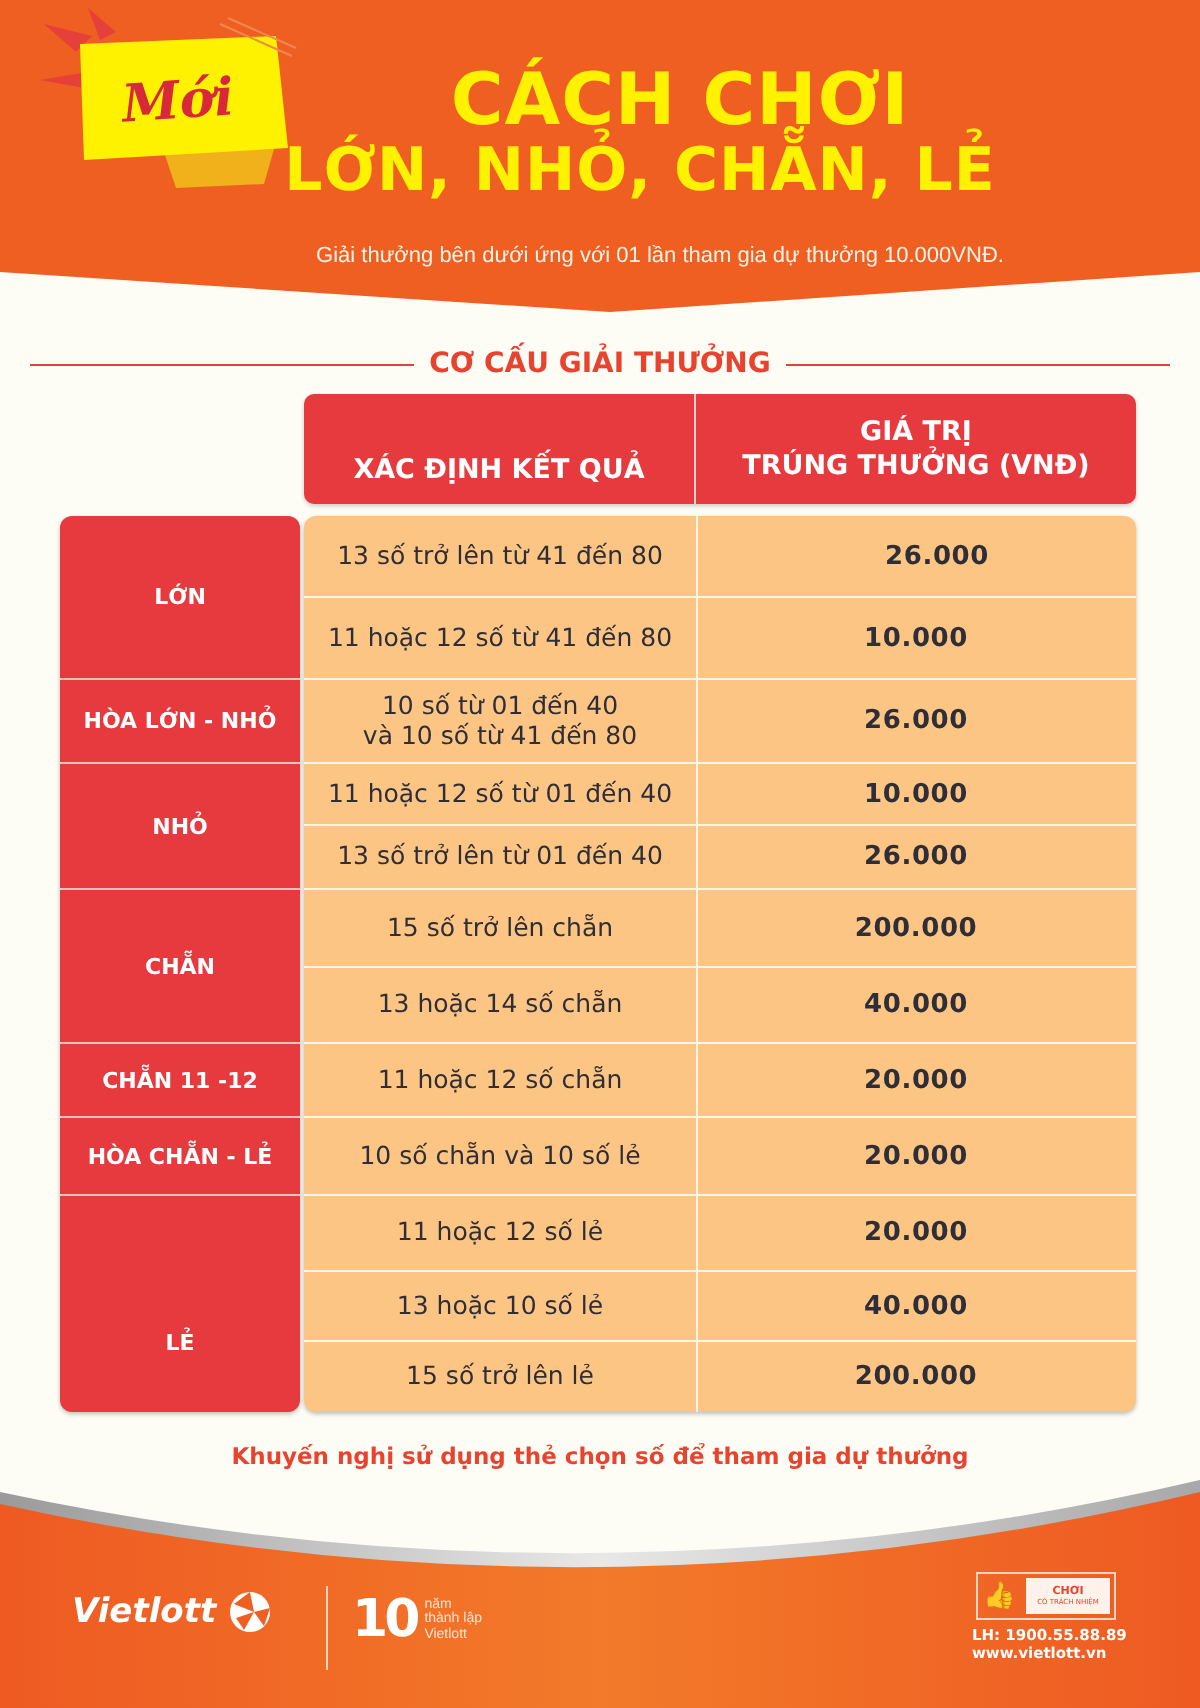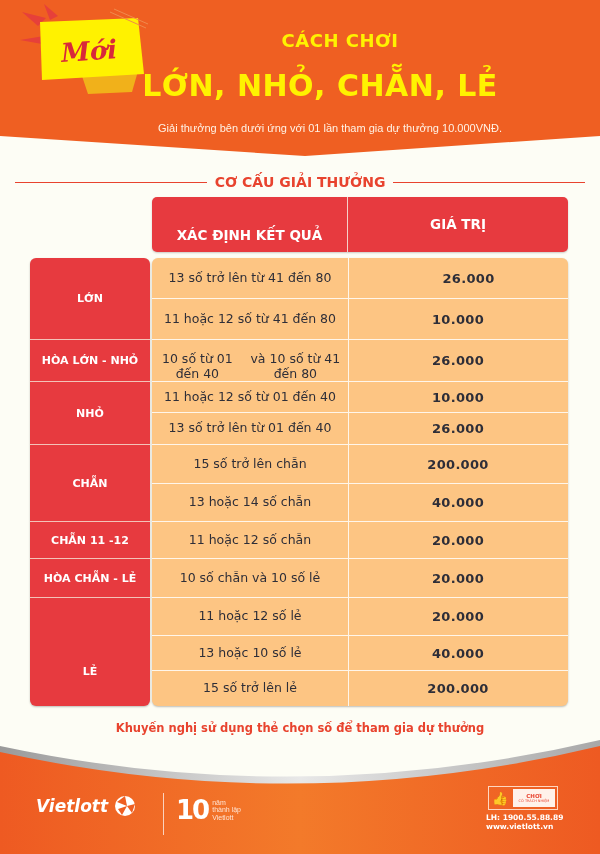--- a/index.html
+++ b/index.html
@@ -20,21 +20,21 @@
   .badge svg { width: 130px; height: 100px; position: absolute; left: -14px; top: -14px; }
   .badge-text {
     position: absolute; left: 27px; top: 18px;
     font-family: "DejaVu Serif", serif; font-style: italic; font-weight: bold;
     font-size: 26px; color: #d8293a; transform: rotate(-4deg);
   }
   .title-line1 {
     position: absolute; left: 0; width: 600px; top: 30px; text-align: center;
     padding-left: 80px;
     font-family: "DejaVu Sans", sans-serif; font-weight: bold;
-    font-size: 18px; color: #fff200; letter-spacing: 0.5px;
+    font-size: 36px; color: #fff200; letter-spacing: 0.5px;
   }
   .title-line2 {
     position: absolute; left: 0; width: 600px; top: 68px; text-align: center;
     padding-left: 40px;
     font-family: "DejaVu Sans", sans-serif; font-weight: bold;
     font-size: 30px; color: #fff200; letter-spacing: 0.5px;
   }
   .subtitle {
     position: absolute; left: 0; width: 600px; top: 122px; text-align: center;
     padding-left: 60px;
@@ -174,20 +174,21 @@
 <div class="section">
   <div class="rule"></div>
   <div class="label">CƠ CẤU GIẢI THƯỞNG</div>
   <div class="rule"></div>
 </div>
 
 <div class="thead">
   <div class="th th1">XÁC ĐỊNH KẾT QUẢ</div>
   <div class="th th2">
     <span>GIÁ TRỊ</span>
+    <span>TRÚNG THƯỞNG (VNĐ)</span>
   </div>
 </div>
 
 <div class="labels">
   <div class="label-cell" style="top:0;height:82px;">LỚN</div>
   <div class="label-cell" style="top:82px;height:42px;">HÒA LỚN - NHỎ</div>
   <div class="label-cell" style="top:124px;height:63px;">NHỎ</div>
   <div class="label-cell" style="top:187px;height:77px;">CHẴN</div>
   <div class="label-cell" style="top:264px;height:37px;">CHẴN 11 -12</div>
   <div class="label-cell" style="top:301px;height:39px;">HÒA CHẴN - LẺ</div>
@@ -197,21 +198,21 @@
 <div class="body">
   <div class="row" style="top:0;height:41px;gap:21px;">
     <div class="c1">13 số trở lên từ 41 đến 80</div>
     <div class="c2">26.000</div>
   </div>
   <div class="row" style="top:41px;height:41px;">
     <div class="c1">11 hoặc 12 số từ 41 đến 80</div>
     <div class="c2">10.000</div>
   </div>
   <div class="row" style="top:82px;height:42px;">
-    <div class="c1" style="flex-direction:row;align-items:flex-end;">
+    <div class="c1" style="flex-direction:column;">
       <span>10 số từ 01 đến 40</span>
       <span>và 10 số từ 41 đến 80</span>
     </div>
     <div class="c2">26.000</div>
   </div>
   <div class="row" style="top:124px;height:31px;">
     <div class="c1">11 hoặc 12 số từ 01 đến 40</div>
     <div class="c2">10.000</div>
   </div>
   <div class="row" style="top:155px;height:32px;">

